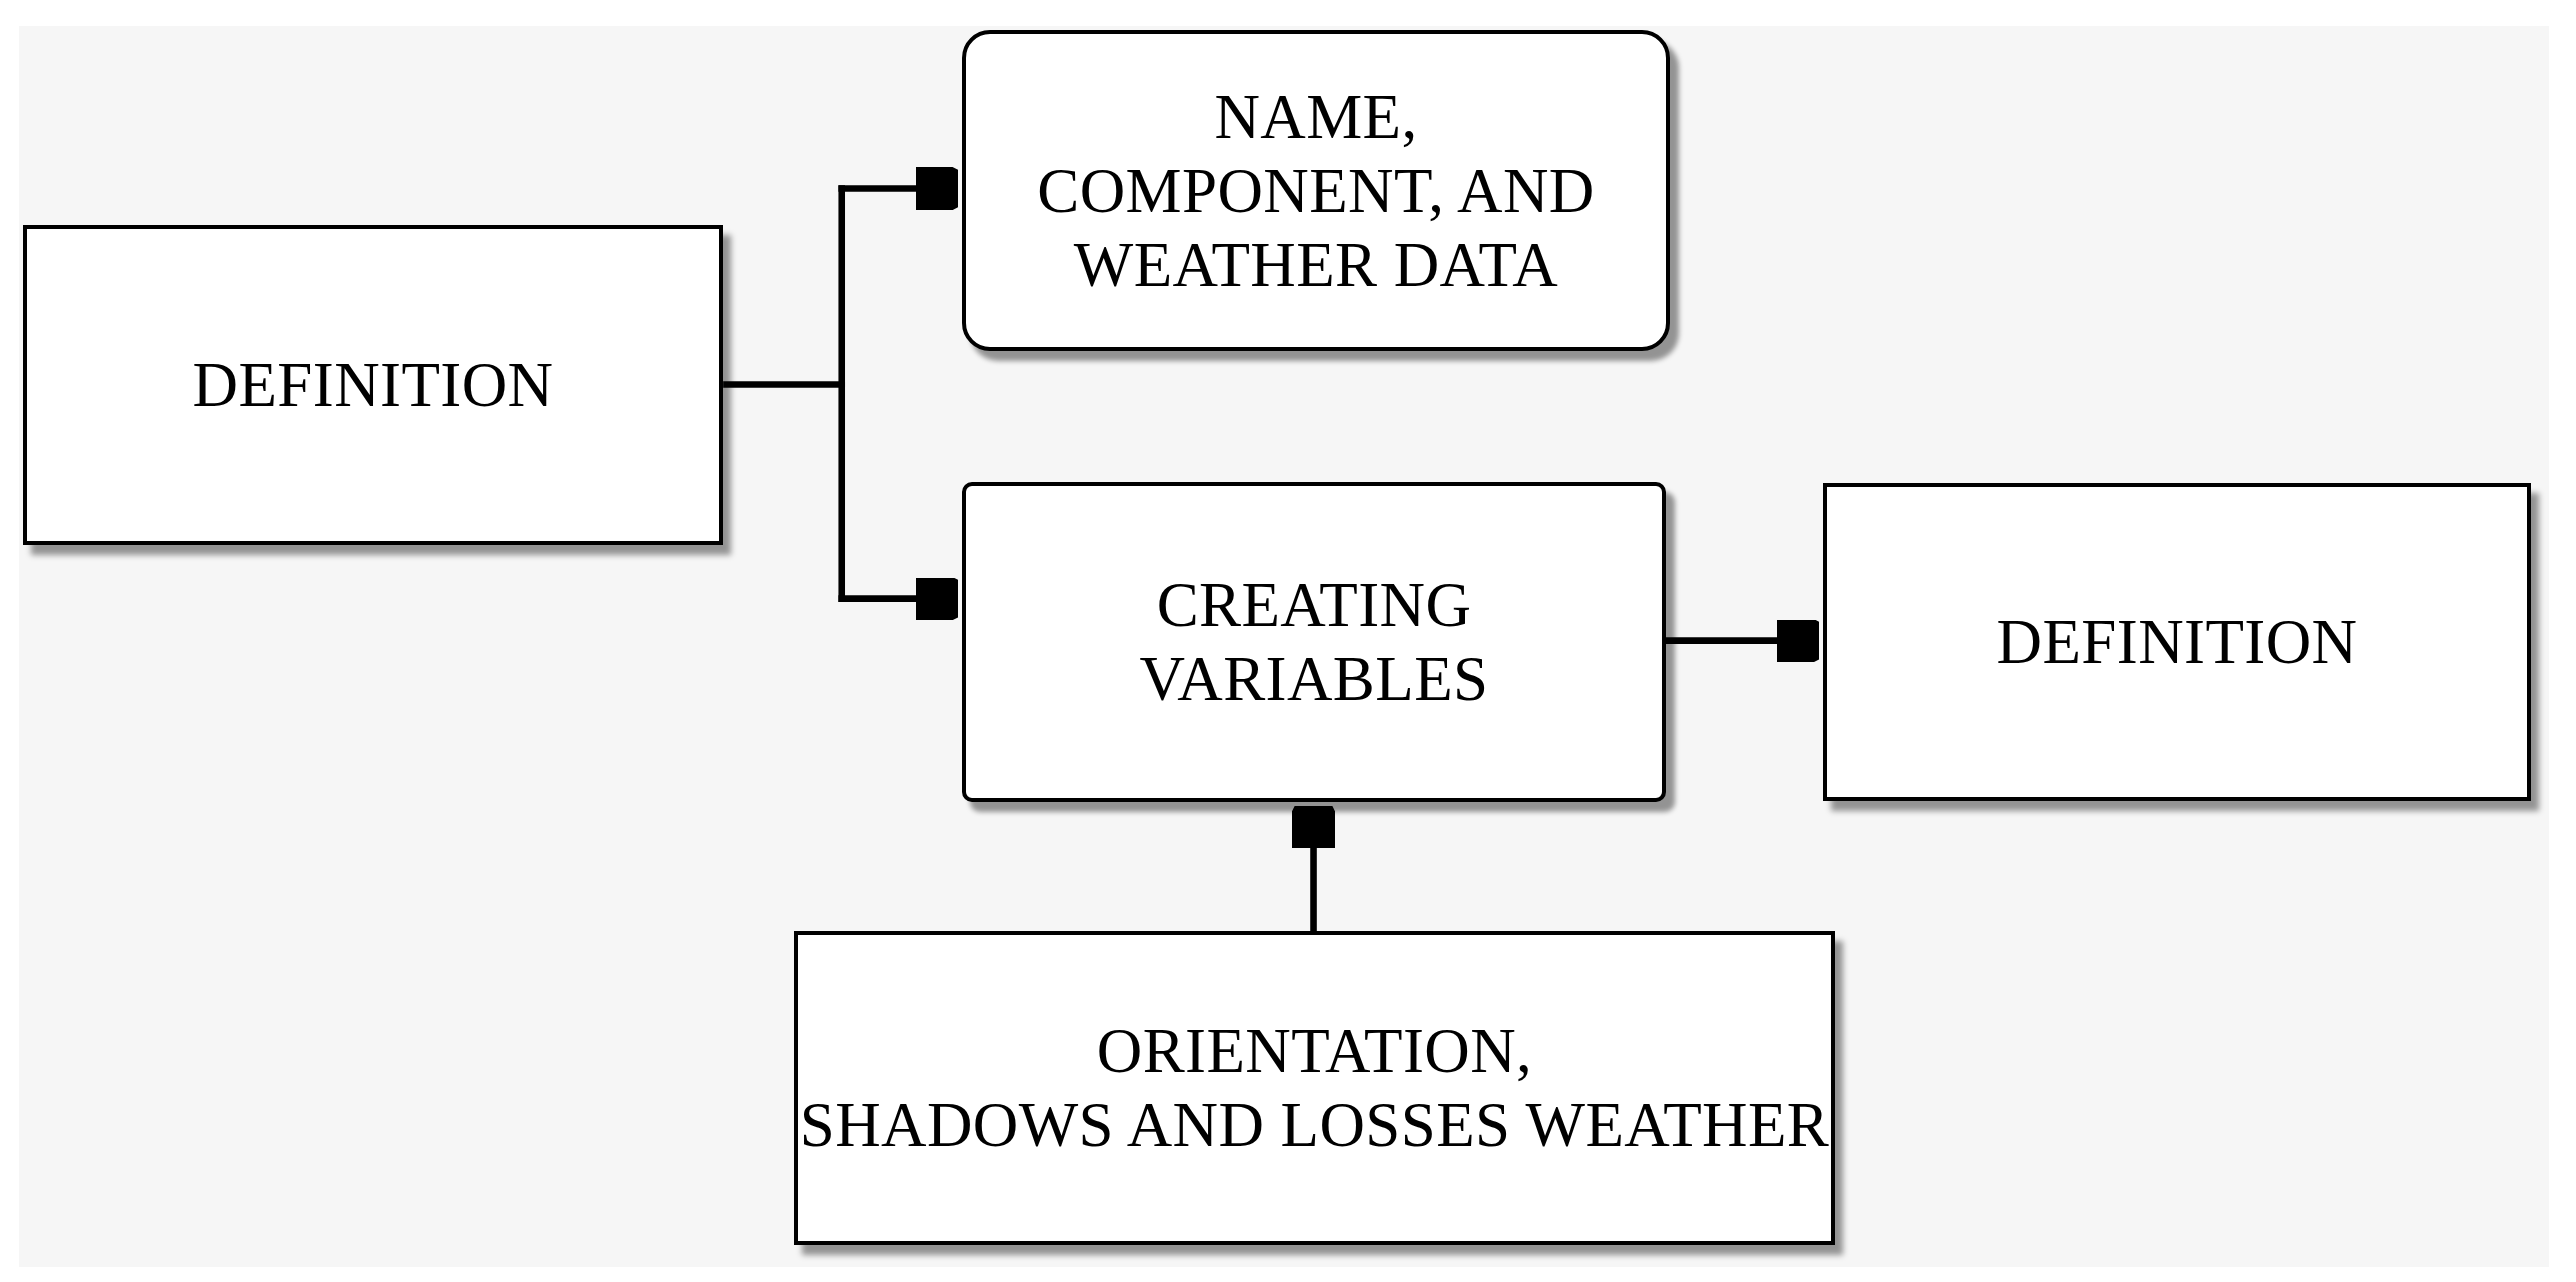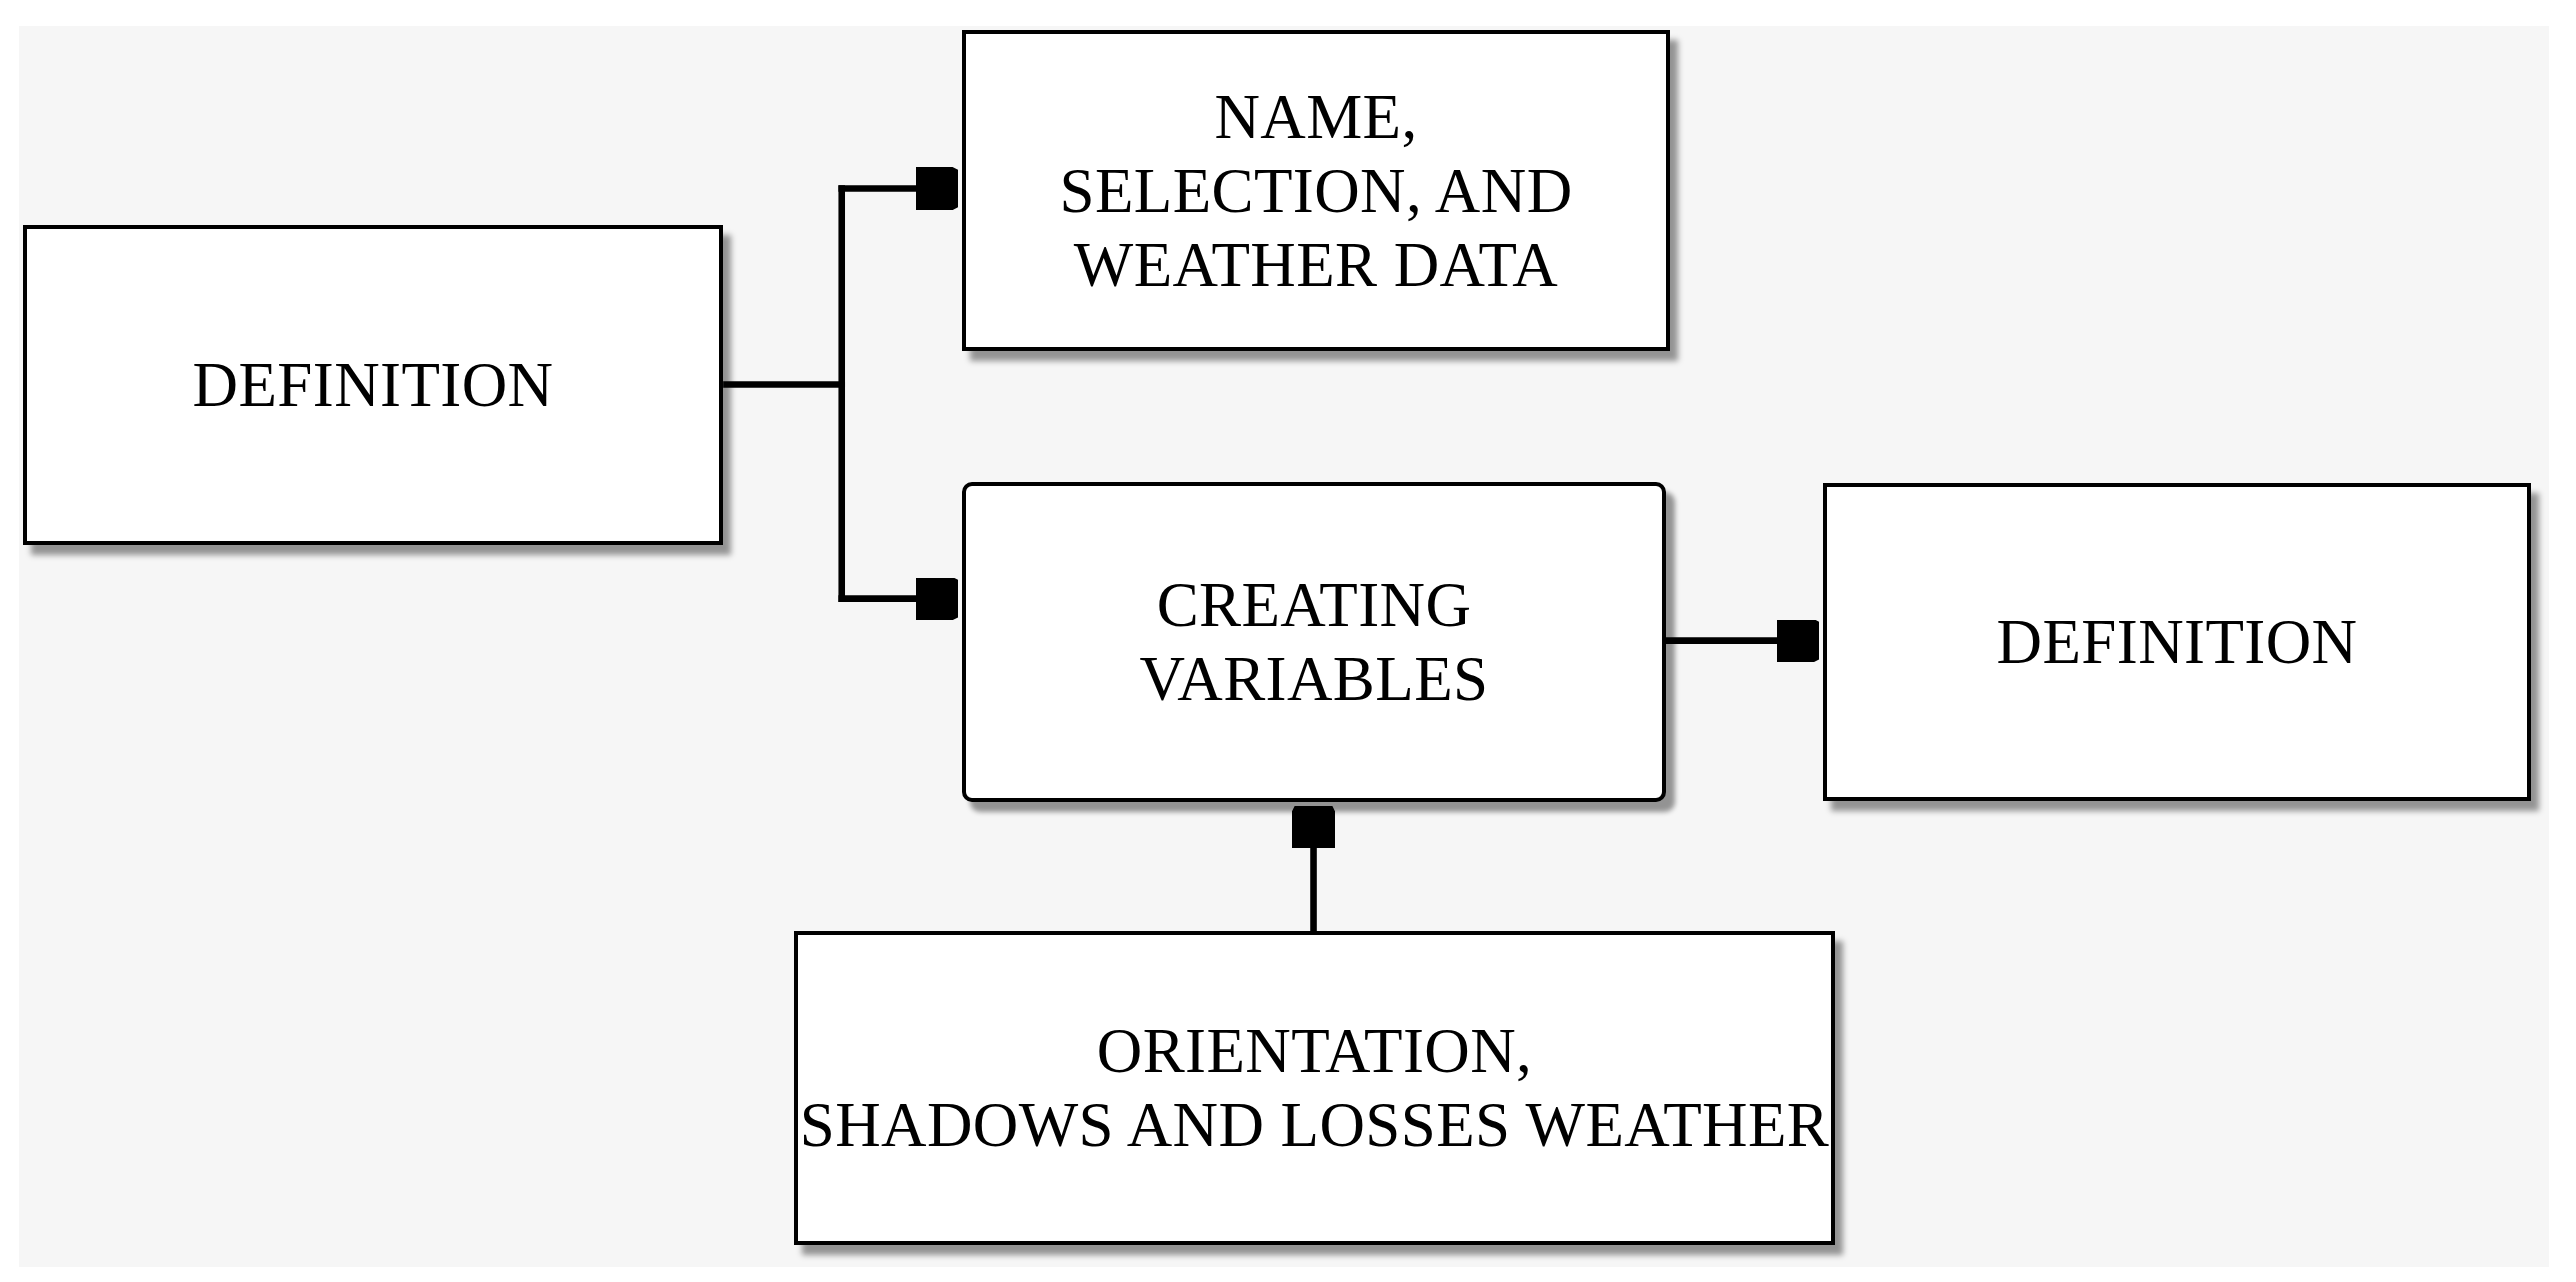--- a/index.html
+++ b/index.html
@@ -30,21 +30,21 @@
     box-shadow:8.2px 10px 5.8px rgba(0,0,0,0.40);
     display:flex;flex-direction:column;justify-content:center;align-items:center;
     text-align:center;
     color:var(--ink,#000000);
     font-size:63px;
     line-height:74px;
     letter-spacing:0.4px;
   }
   .node .label-line{white-space:nowrap;}
   #node-basic       {left:23px;   top:225px;  width:700px;  height:320px;}
-  #node-name        {left:962px; top:30px;   width:708px;  height:321px;}
+  #node-name        {left:962px; top:30px;   width:708px;  height:321px;border-radius:28px;}
   #node-creating    {left:962px; top:482px;  width:704px;  height:320px;border-radius:10px;}
   #node-simulation  {left:1823px; top:483px;  width:708px;  height:318px;}
   #node-orientation {left:794px;  top:931px; width:1041px; height:314px;}
 </style>
 </head>
 <body>
 
 <div class="panel"></div>
 
 <svg class="connectors" viewBox="0 0 3128 1557" xmlns="http://www.w3.org/2000/svg">
@@ -60,21 +60,21 @@
   <path d="M2023,778 H2204" marker-end="url(#arrowhead)"></path>
   <path d="M1595,1132 V984" marker-end="url(#arrowhead)"></path>
 </svg>
 
 <div class="node" id="node-basic">
   <div class="label-line">DEFINITION</div>
 </div>
 
 <div class="node" id="node-name">
   <div class="label-line">NAME,</div>
-  <div class="label-line">SELECTION, AND</div>
+  <div class="label-line">COMPONENT, AND</div>
   <div class="label-line">WEATHER DATA</div>
 </div>
 
 <div class="node" id="node-creating">
   <div class="label-line">CREATING</div>
   <div class="label-line">VARIABLES</div>
 </div>
 
 <div class="node" id="node-simulation">
   <div class="label-line">DEFINITION</div>

